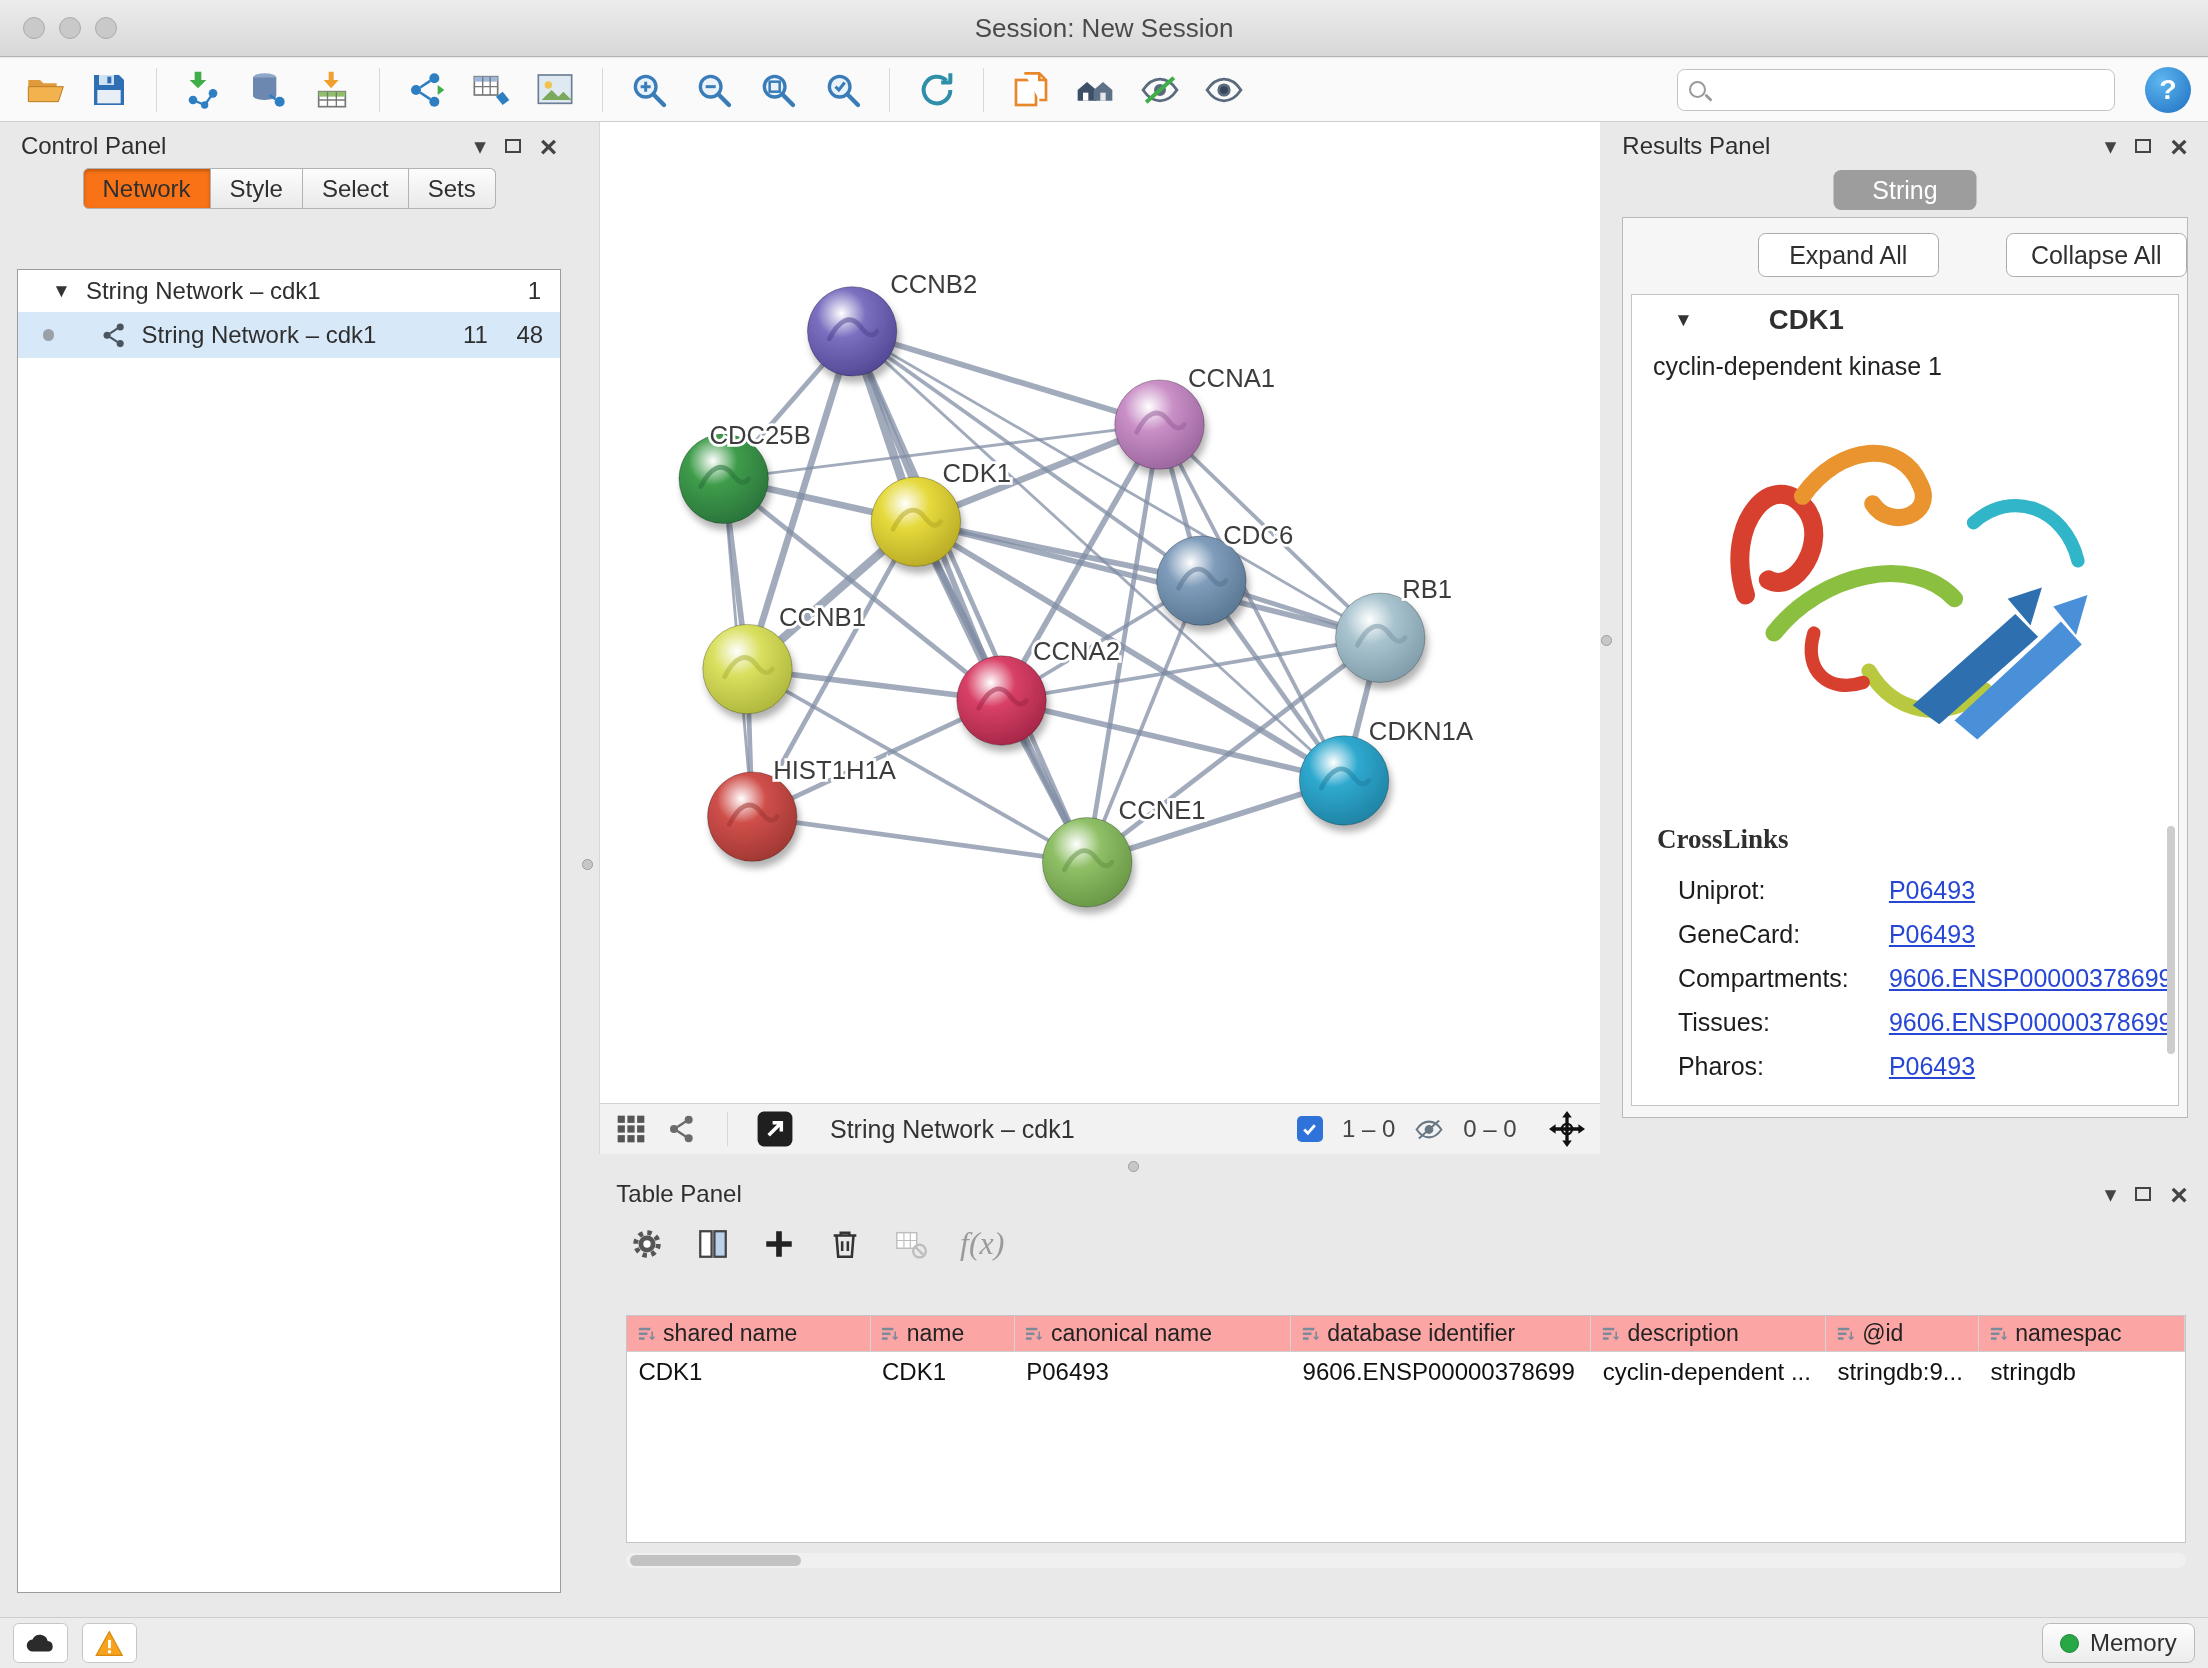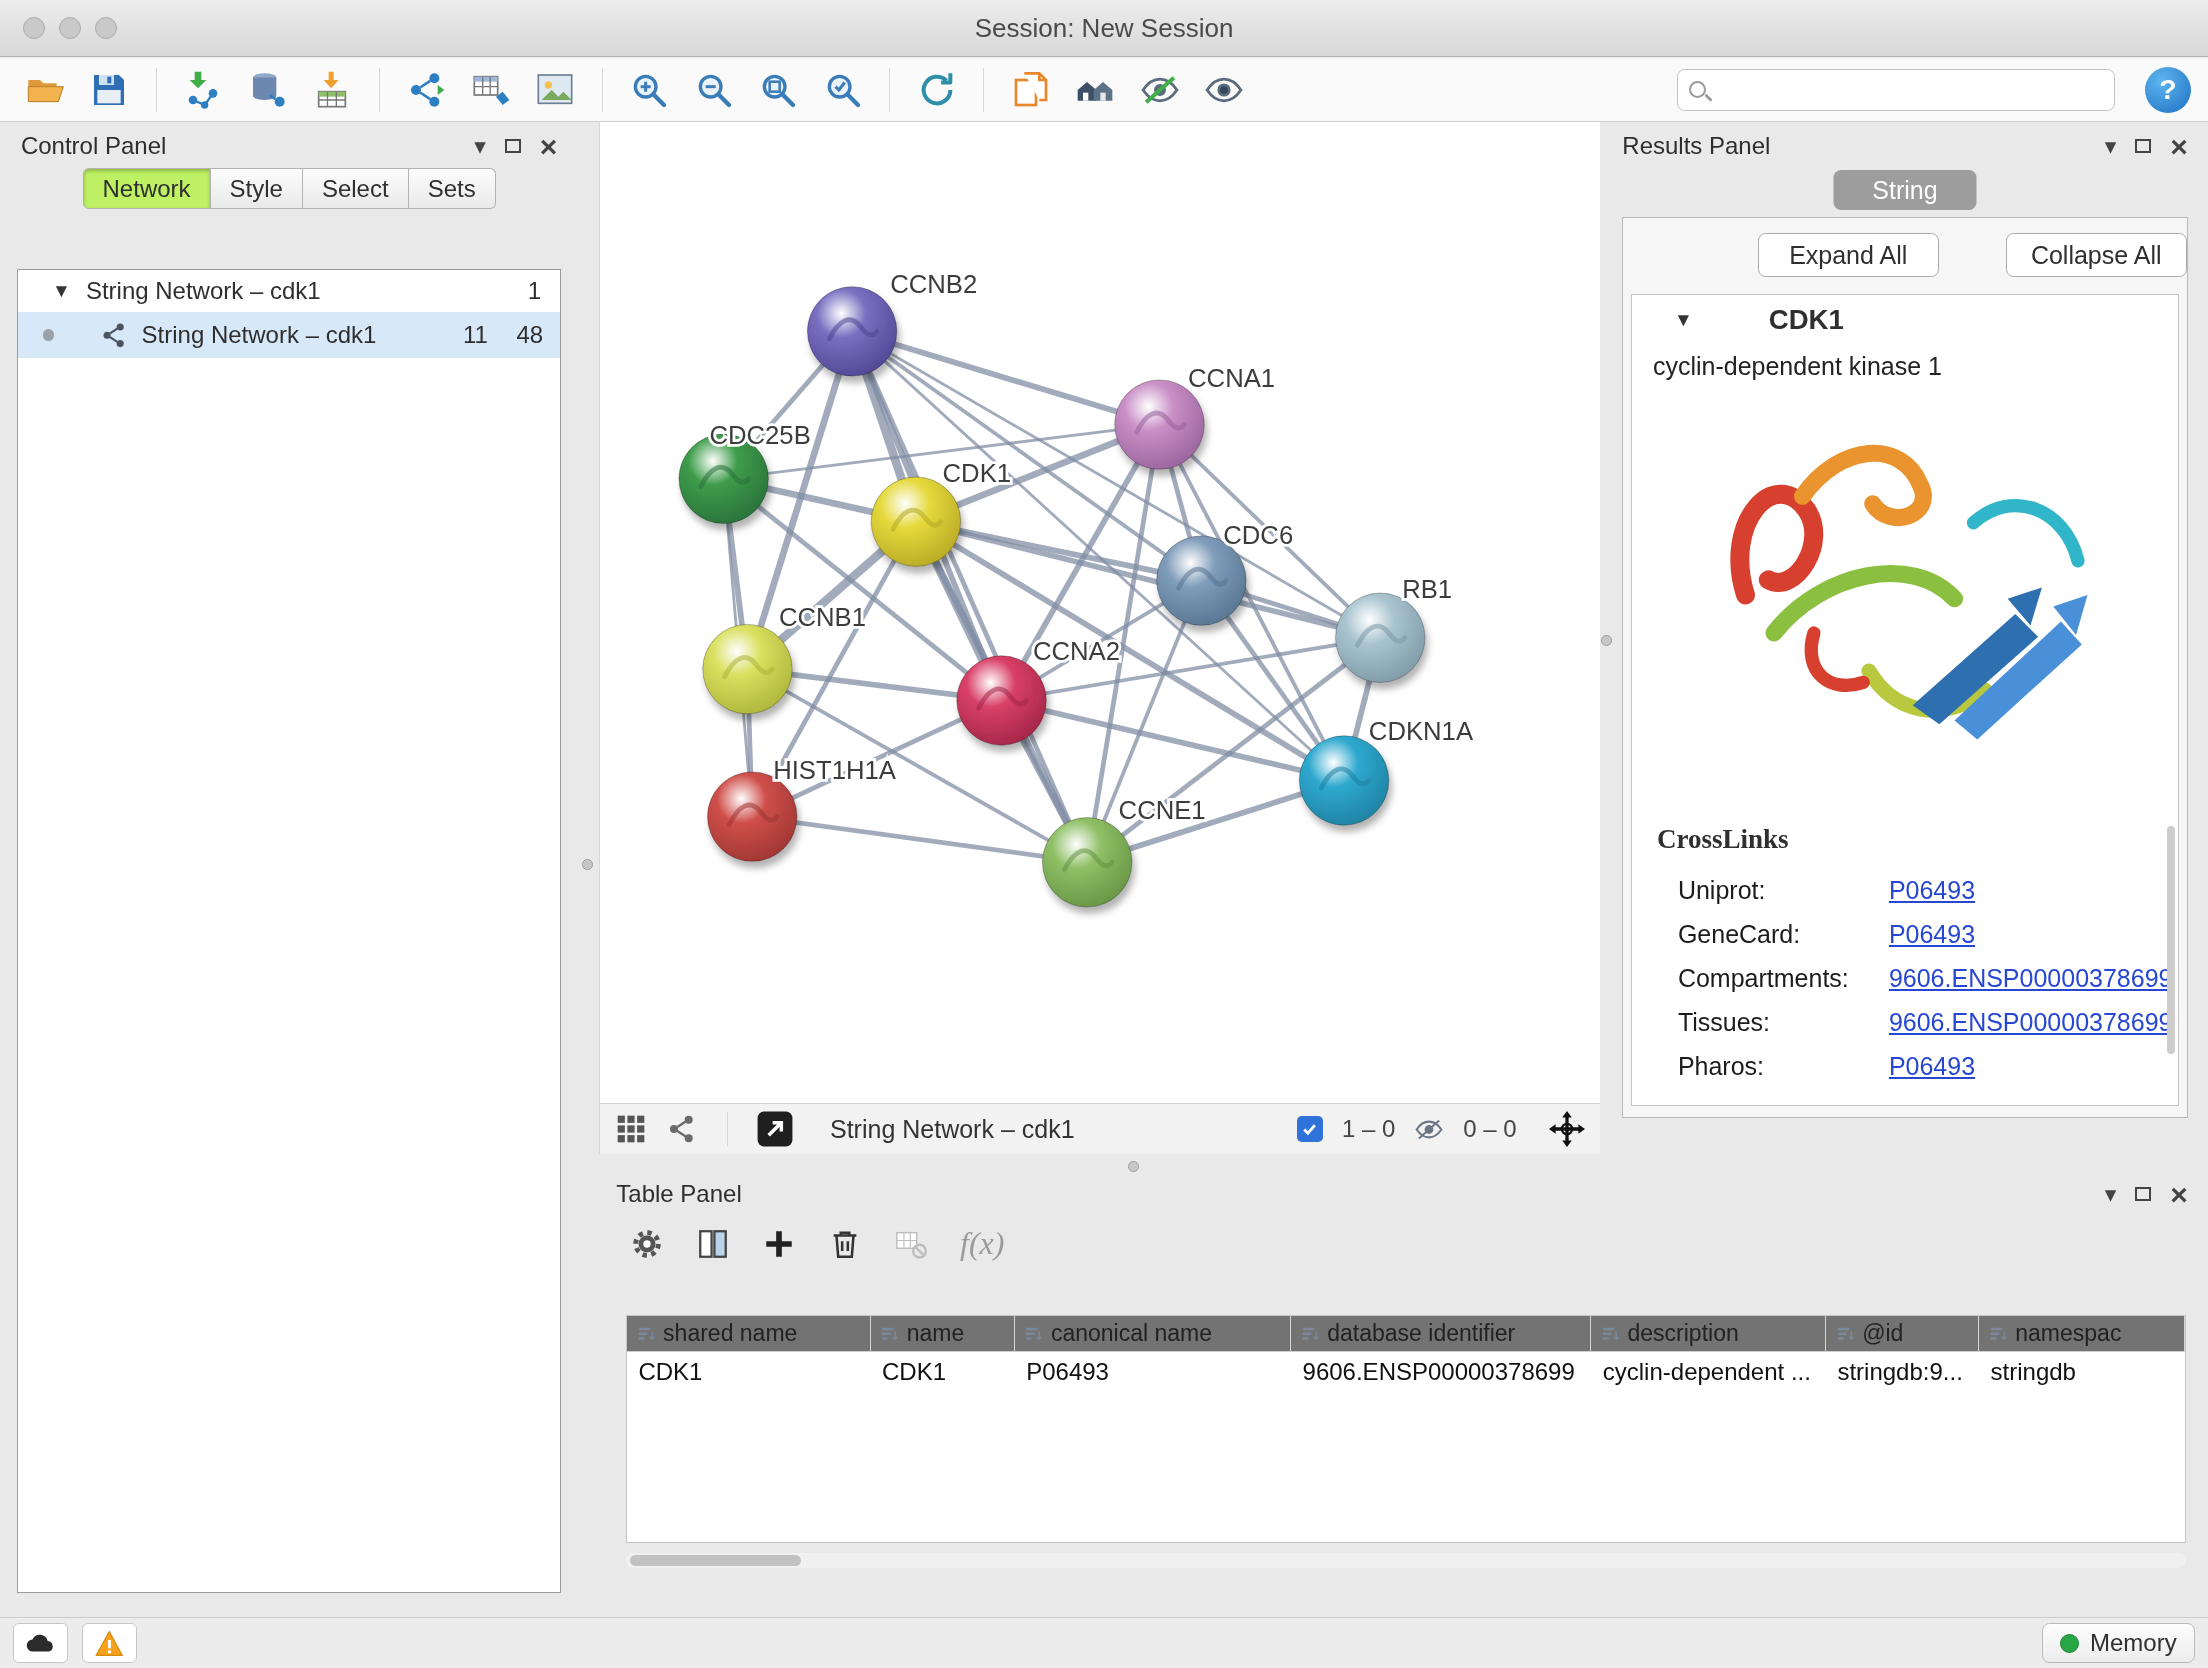--- a/index.html
+++ b/index.html
@@ -37,21 +37,21 @@
   .ph-caret{font-size:23px;}
   .ph-square{width:16px;height:14.3px;border:2.4px solid #444;display:inline-block;}
   .ph-close{font-size:30px;font-weight:bold;line-height:19px;}
   
   #control-panel{position:absolute;left:7.6px;top:126px;width:563px;height:1480px;}
   #cp-tabs{display:flex;justify-content:center;margin-top:1.9px;}
   .cp-tab{padding:5.7px 19px;border:1px solid #b3b3b3;border-left:none;font-size:24px;
     background:linear-gradient(#fdfdfd,#e9e9e9);}
   .cp-tab:first-child{border-left:1px solid #b3b3b3;border-radius:5.7px 0 0 5.7px;}
   .cp-tab:last-child{border-radius:0 5.7px 5.7px 0;}
-  .cp-tab.sel{background:#bef264;box-shadow:inset 0 1.9px 3.8px rgba(0,0,0,.25);}
+  .cp-tab.sel{background:#f97316;box-shadow:inset 0 1.9px 3.8px rgba(0,0,0,.25);}
   #cp-info{height:48px;display:flex;align-items:center;padding:0 17px;gap:15px;}
   #cp-info .summary{flex:1;text-align:center;font-size:24px;color:#2c2c2c;}
   #cp-tree{position:absolute;left:9.5px;right:9.5px;top:143px;bottom:13.3px;background:#fff;
     border:1px solid #9c9c9c;overflow:hidden;}
   .tree-row1{height:42px;display:flex;align-items:center;padding:0 19px 0 34px;gap:15px;font-size:24px;}
   .tree-row1 .cnt{margin-left:auto;}
   .tree-row2{height:46px;display:flex;align-items:center;background:#d7e8f9;padding:0 17px 0 25px;
     gap:13.3px;font-size:24px;}
   .tree-dot{width:11.4px;height:11.4px;border-radius:50%;background:#9aa0a8;flex:0 0 auto;}
   .tree-row2 .num{width:42px;text-align:right;}
@@ -93,21 +93,21 @@
   .cl-label{width:211px;color:#1c1c1c;}
   .cl-value{color:#2746d4;text-decoration:underline;}
   #rp-scroll{position:absolute;right:2.9px;top:531px;width:8.6px;height:228px;background:#cdcdcd;border-radius:4.8px;}
   
   #table-panel{position:absolute;left:603px;top:1174px;width:1598px;height:443px;}
   #tp-toolbar{height:59px;display:flex;align-items:center;gap:32px;padding:0 27px;}
   #tp-toolbar svg{display:block;}
   .fx{font-family:"Liberation Serif","DejaVu Serif",serif;font-style:italic;font-size:32px;color:#9a9a9a;}
   #tp-table{position:absolute;left:23px;right:15px;top:141px;height:228px;border:1px solid #c6c6c6;
     background:#fff;overflow:hidden;}
-  #table-header-row{display:flex;height:36px;background:#737373;border-bottom:1px solid #cfcfcf;}
+  #table-header-row{display:flex;height:36px;background:#fca5a5;border-bottom:1px solid #cfcfcf;}
   .th{display:flex;align-items:center;gap:7.6px;padding:0 9.5px;border-right:1px solid #d4d4d4;
     font-size:23px;color:#222;overflow:hidden;white-space:nowrap;}
   .trow{display:flex;height:40px;}
   .td{padding:5.7px 11.4px;font-size:24px;color:#111;overflow:hidden;white-space:nowrap;}
   #tp-scrollbar{position:absolute;left:23px;right:15px;top:379px;height:15px;background:#f0f0f0;
     border-radius:7.6px;}
   #tp-thumb{position:absolute;left:3.8px;top:1.9px;width:171px;height:11.4px;background:#c2c2c2;border-radius:5.7px;}
   #tp-tabs{position:absolute;left:0;right:0;top:403px;display:flex;justify-content:center;}
   .tp-tab{padding:5.7px 25px;border:1px solid #b0b0b0;background:#fff;font-size:25px;border-left:none;}
   .tp-tab:first-child{border-left:1px solid #b0b0b0;}

